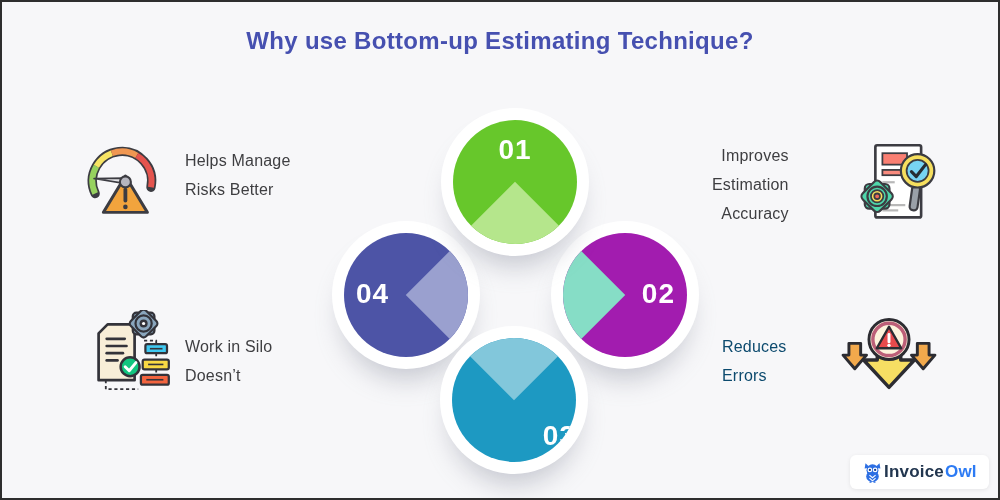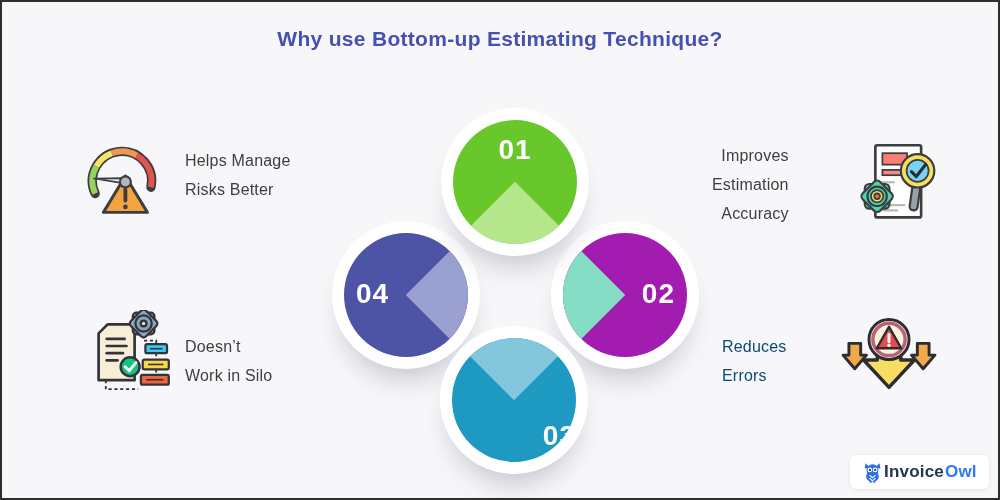--- a/index.html
+++ b/index.html
@@ -3,21 +3,21 @@
 <meta charset="utf-8">
 <style>
   html,body{margin:0;padding:0;}
   body{
     width:1000px;height:500px;position:relative;overflow:hidden;
     background:#f7f7f9;border:2px solid #2e2e2e;box-sizing:border-box;
     font-family:"Liberation Sans","DejaVu Sans",sans-serif;
   }
   .title{
     position:absolute;top:25px;left:0;width:100%;text-align:center;
-    font-size:21px;font-weight:700;letter-spacing:.3px;
+    font-size:24px;font-weight:700;letter-spacing:.3px;
   }
   
   .halo{
     position:absolute;width:148px;height:148px;border-radius:50%;
     background:#ffffff;box-shadow:0 20px 26px -10px rgba(140,145,160,.45);
   }
   .halo.z-top{z-index:3}
   .halo.z-side{z-index:2}
   .circle{
     position:absolute;inset:12px;border-radius:50%;overflow:hidden;
@@ -170,22 +170,22 @@
     <line x1="71" y1="43" x2="85" y2="43" stroke="#33333a" stroke-width="1.8"></line>
     <rect x="63" y="55" width="29" height="11" rx="2" fill="#f8d944" stroke="#33333a" stroke-width="2.5"></rect>
     <line x1="69" y1="60.5" x2="86" y2="60.5" stroke="#33333a" stroke-width="1.8"></line>
     <rect x="61" y="72" width="31" height="11" rx="2" fill="#f2643f" stroke="#33333a" stroke-width="2.5"></rect>
     <line x1="67" y1="77.5" x2="86" y2="77.5" stroke="#33333a" stroke-width="1.8"></line>
     <circle cx="49" cy="63" r="10.5" fill="#12c57f" stroke="#33333a" stroke-width="2.8"></circle>
     <polyline points="43.5,63 48,67.5 55.5,58.5" fill="none" stroke="#ffffff" stroke-width="3.2" stroke-linecap="round" stroke-linejoin="round"></polyline>
   </svg>
 </div>
 <div class="flabel" style="left: 183px; top: 330px; color: rgb(62, 62, 65);">
+  <span>Work in Silo</span>
   <span>Doesn’t</span>
-  <span>Work in Silo</span>
 </div>
 
 <div class="logo-card">
   <svg width="21" height="21" viewBox="0 0 24 24">
     <polygon points="4,1.5 9.5,6.5 3,7.5" fill="#2d6fe3"></polygon>
     <polygon points="20,1.5 14.5,6.5 21,7.5" fill="#2d6fe3"></polygon>
     <circle cx="12" cy="9.5" r="6.8" fill="#2d6fe3"></circle>
     <ellipse cx="12" cy="16.5" rx="7.2" ry="6.3" fill="#2d6fe3"></ellipse>
     <circle cx="9" cy="9" r="2.7" fill="#ffffff"></circle>
     <circle cx="15" cy="9" r="2.7" fill="#ffffff"></circle>

